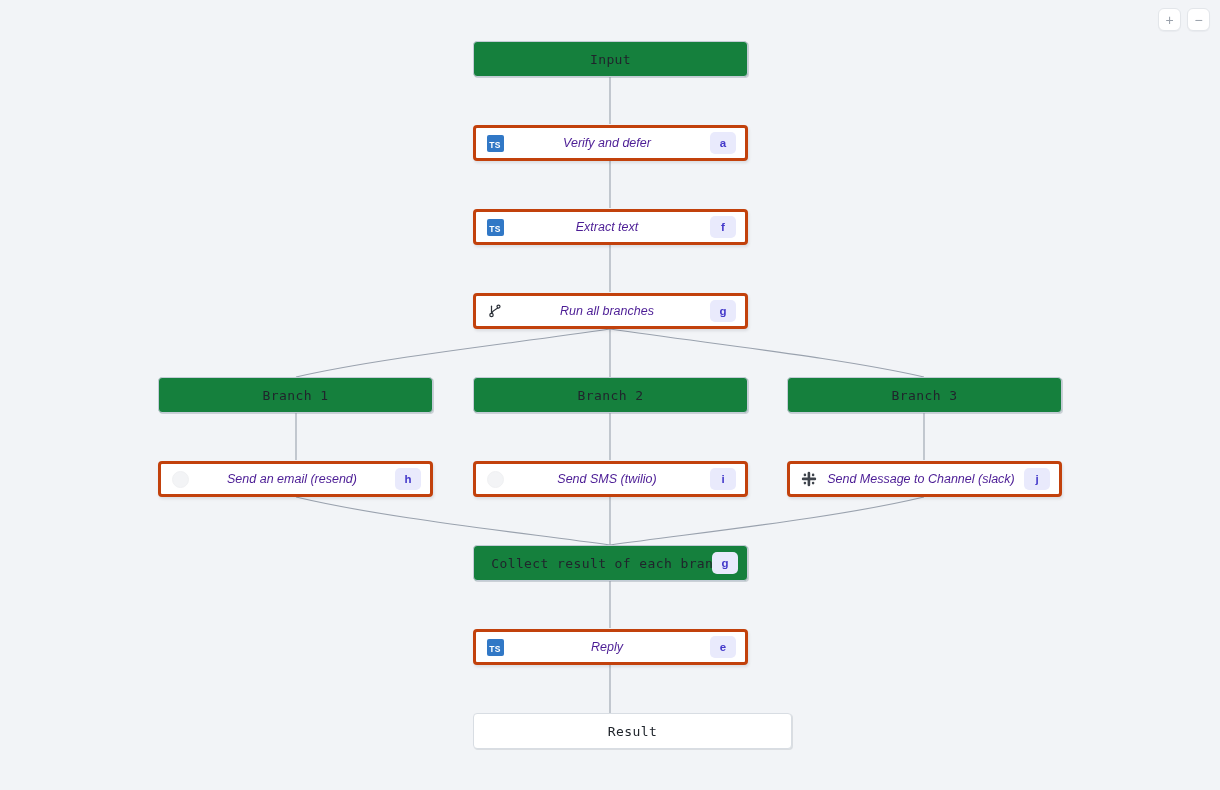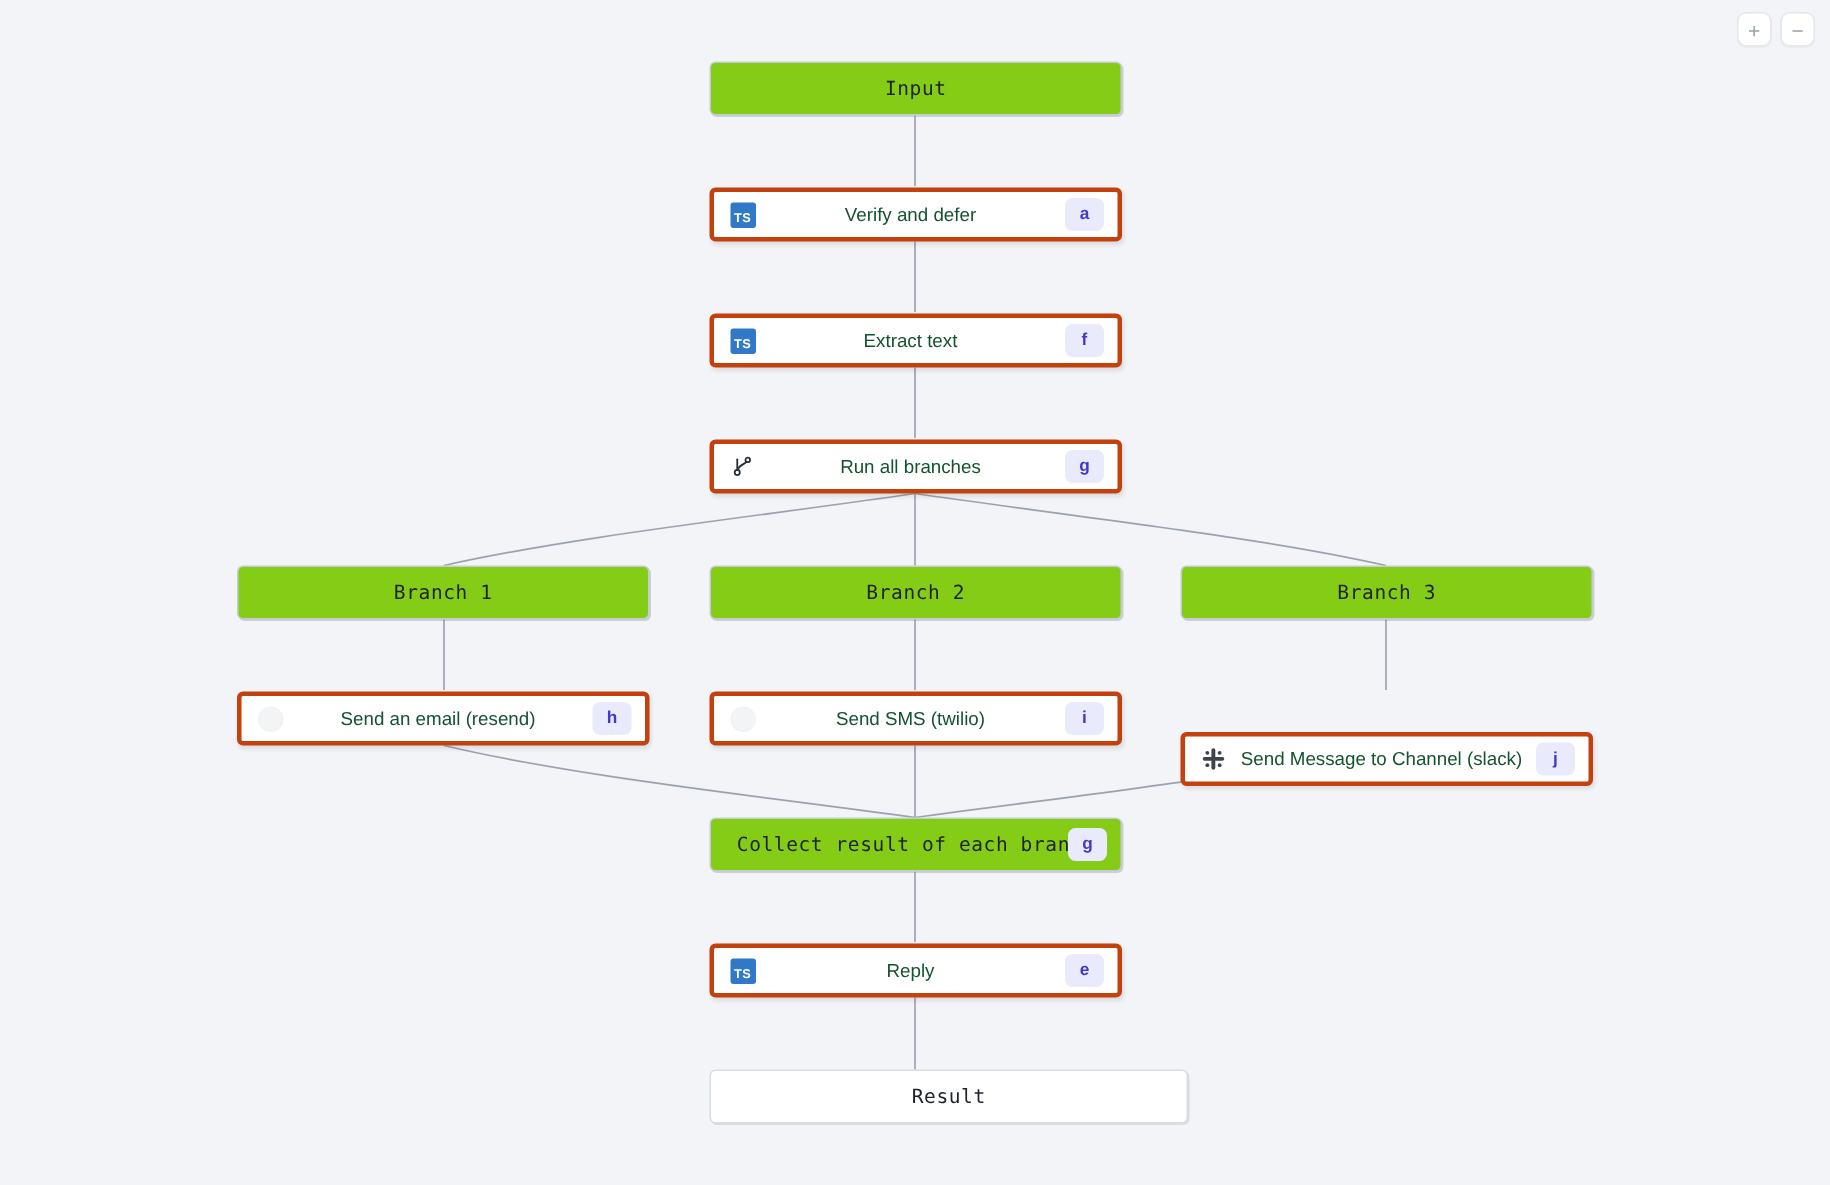--- a/index.html
+++ b/index.html
@@ -64,21 +64,21 @@
     position: absolute;
     height: 36px;
     border-radius: 4px;
     display: flex;
     align-items: center;
     z-index: 10;
   }
 
   
   .node.virtual {
-    background: #84cc16;
+    background: #15803d;
     border: 1px solid #c3ccd6;
     box-shadow: 1px 1px 0 rgba(130,140,152,.35);
     justify-content: center;
   }
   .node.virtual .node-title {
     font-family: "DejaVu Sans Mono", "Liberation Mono", monospace;
     font-size: 13px;
     letter-spacing: .4px;
     color: #20252c;
     white-space: nowrap;
@@ -111,25 +111,26 @@
     width: 18px;
     height: 18px;
     display: flex;
     align-items: center;
     justify-content: center;
   }
   .node.step .node-title {
     flex: 1 1 auto;
     text-align: center;
     font-size: 12.5px;
-    color: #14532d;
+    color: #4c1d95;
     white-space: nowrap;
     overflow: hidden;
     text-overflow: ellipsis;
     padding: 0 6px;
+    font-style: italic;
   }
   .node.step .node-badge {
     flex: 0 0 auto;
   }
 
   
   .badge {
     min-width: 26px;
     height: 22px;
     padding: 0 7px;
@@ -283,21 +284,21 @@
   <div class="node step" style="left:158px; top:461px; width:275px;">
     <span class="node-icon">
       <span class="placeholder-icon"></span>
     </span>
     <span class="node-title">Send an email (resend)</span>
     <span class="node-badge">
       <span class="badge">h</span>
     </span>
   </div>
 
-  <div class="node step" style="left:787px; top:461px; width:275px;margin-top:27px;">
+  <div class="node step" style="left:787px; top:461px; width:275px;">
     <span class="node-icon slack-icon">
       <svg width="16" height="16" viewBox="0 0 16 16" fill="#3f444c">
         <rect x="6.6" y="0.8" width="2.6" height="7.2" rx="1.3"></rect>
         <rect x="6.6" y="8.0" width="2.6" height="7.2" rx="1.3"></rect>
         <rect x="0.8" y="6.6" width="7.2" height="2.6" rx="1.3"></rect>
         <rect x="8.0" y="6.6" width="7.2" height="2.6" rx="1.3"></rect>
         <rect x="2.6" y="2.6" width="2.6" height="2.6" rx="1.3"></rect>
         <rect x="10.8" y="2.6" width="2.6" height="2.6" rx="1.3"></rect>
         <rect x="2.6" y="10.8" width="2.6" height="2.6" rx="1.3"></rect>
         <rect x="10.8" y="10.8" width="2.6" height="2.6" rx="1.3"></rect>

